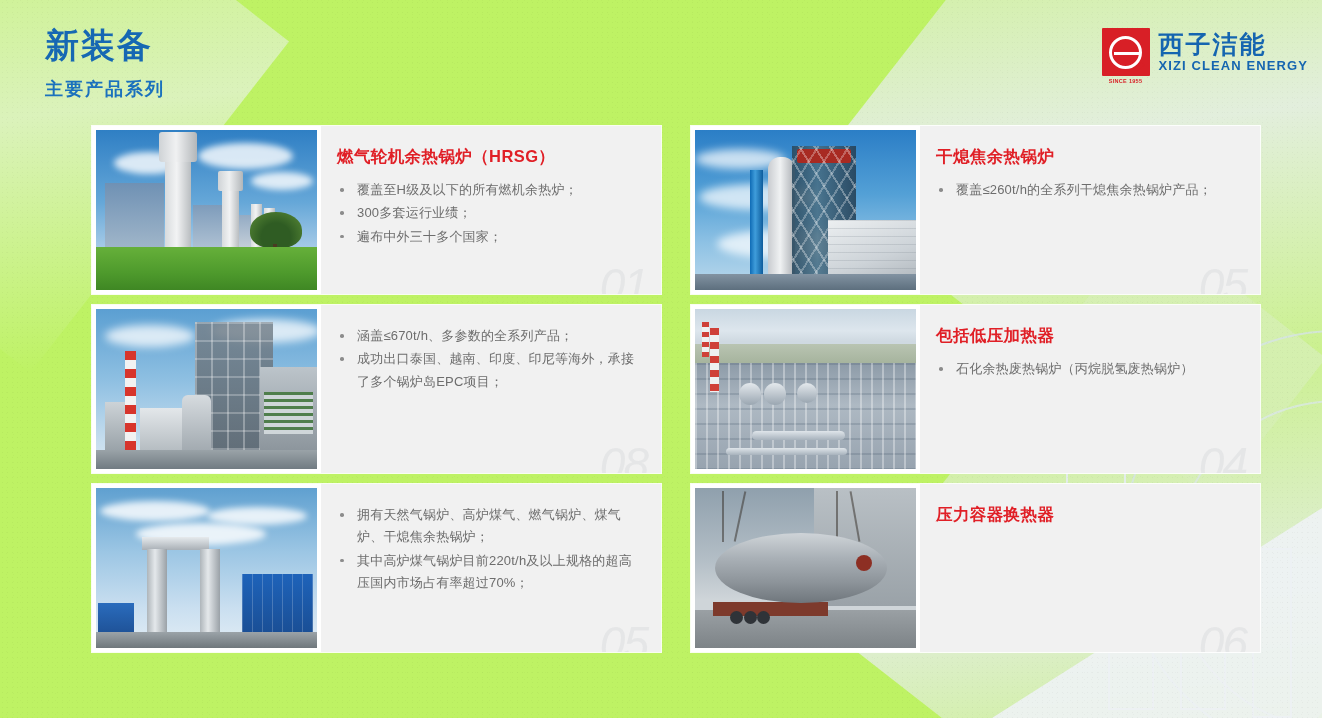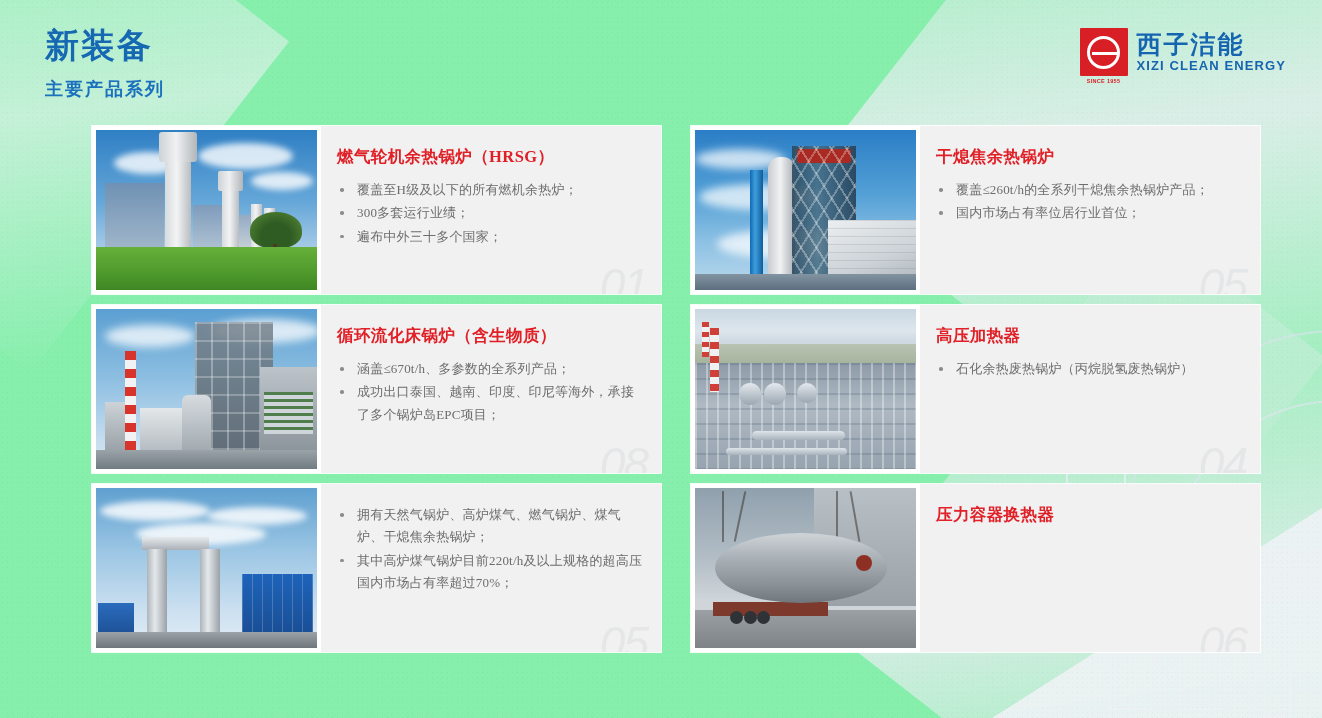--- a/index.html
+++ b/index.html
@@ -5,21 +5,21 @@
   * { box-sizing: border-box; margin: 0; padding: 0; }
   html, body {
     width: 1322px; height: 718px;
     overflow: hidden;
     font-family: "Liberation Sans", "DejaVu Sans", sans-serif;
     background: #ffffff;
   }
   #slide {
     position: relative;
     width: 1322px; height: 718px;
-    background: #86efac;
+    background: #bef264;
     overflow: hidden;
   }
 
   
   .bg-layer { position: absolute; inset: 0; pointer-events: none; }
   .bg-diag {
     position: absolute;
     background: linear-gradient(135deg, rgba(236,240,243,0) 0%, rgba(233,238,242,0.85) 50%, rgba(236,240,243,0) 100%);
   }
   .bg-d1 { right: -120px; top: -160px; width: 520px; height: 560px; transform: rotate(38deg); }
@@ -58,21 +58,21 @@
   .title {
     font-size: 34px; font-weight: bold; color: #1668b3;
     letter-spacing: 2px; line-height: 1.15;
   }
   .subtitle {
     font-size: 18px; font-weight: bold; color: #1b71bd;
     letter-spacing: 2px; margin-top: 12px;
   }
 
   
-  .logo { position: absolute; right: 36px; top: 28px; display: flex; align-items: center; gap: 9px; }
+  .logo { position: absolute; right: 14px; top: 28px; display: flex; align-items: center; gap: 9px; }
   .logo-mark {
     width: 48px; height: 48px; background: #d81f26;
     display: flex; align-items: center; justify-content: center;
     position: relative; border-radius: 1px;
   }
   .logo-mark .ring {
     width: 33px; height: 33px; border: 3.5px solid #ffffff; border-radius: 50%;
     position: relative; box-sizing: border-box;
   }
   .logo-mark .ring::before {
@@ -108,21 +108,21 @@
     overflow: hidden;
     box-shadow: 0 0 0 1px rgba(255,255,255,0.9);
   }
   .card-photo {
     width: 229px; min-width: 229px; height: 100%;
     position: relative; overflow: hidden;
     border: 4px solid #ffffff;
   }
   .card-body {
     flex: 1; padding: 20px 18px 20px 16px;
-    position: relative; z-index: 2; font-family: Liberation Serif, serif;
+    position: relative; z-index: 2;
   }
   .card-title {
     color: #e01f26; font-size: 16.5px; font-weight: bold;
     letter-spacing: 0.4px; margin-bottom: 11px;
   }
   .bullets { list-style: none; }
   .bullets li {
     position: relative; color: #6d6d6d; font-size: 13px;
     line-height: 1.72; margin-bottom: 1px; padding-left: 20px;
     letter-spacing: 0.2px; text-indent: 0;
@@ -344,42 +344,40 @@
         <div class="tower">
             <div class="lattice"></div>
           </div>
         <div class="shed"></div>
         <div class="ground"></div>
       </div>
       <div class="card-body">
         <div class="card-title">干熄焦余热锅炉</div>
         <ul class="bullets">
           <li>覆盖≤260t/h的全系列干熄焦余热锅炉产品；</li>
-          <li>国内市场占有率位居行业首位；</li>
         </ul>
       </div>
       <div class="card-watermark">05</div>
     </div>
 
     <div class="card">
       <div class="card-photo ph3">
         <div class="sky"></div>
         <div class="cloud c1"></div>
           <div class="cloud c2"></div>
         <div class="steel"></div>
         <div class="right"></div>
         <div class="green"></div>
         <div class="block k1"></div>
           <div class="block k2"></div>
           <div class="block k3"></div>
         <div class="redstack"></div>
         <div class="ground"></div>
       </div>
       <div class="card-body">
-        <div class="card-title">循环流化床锅炉（含生物质）</div>
         <ul class="bullets">
           <li>涵盖≤670t/h、多参数的全系列产品；</li>
           <li>成功出口泰国、越南、印度、印尼等海外，承接了多个锅炉岛EPC项目；</li>
         </ul>
       </div>
       <div class="card-watermark">08</div>
     </div>
 
     <div class="card">
       <div class="card-photo ph4">
@@ -388,21 +386,21 @@
         <div class="plant"></div>
         <div class="redstack2"></div>
         <div class="redstack"></div>
         <div class="drum d1"></div>
           <div class="drum d2"></div>
           <div class="drum d3"></div>
         <div class="pipe p1"></div>
           <div class="pipe p2"></div>
       </div>
       <div class="card-body">
-        <div class="card-title">高压加热器</div>
+        <div class="card-title">包括低压加热器</div>
         <ul class="bullets">
           <li>石化余热废热锅炉（丙烷脱氢废热锅炉）</li>
         </ul>
       </div>
       <div class="card-watermark">04</div>
     </div>
 
     <div class="card">
       <div class="card-photo ph5">
         <div class="sky"></div>

